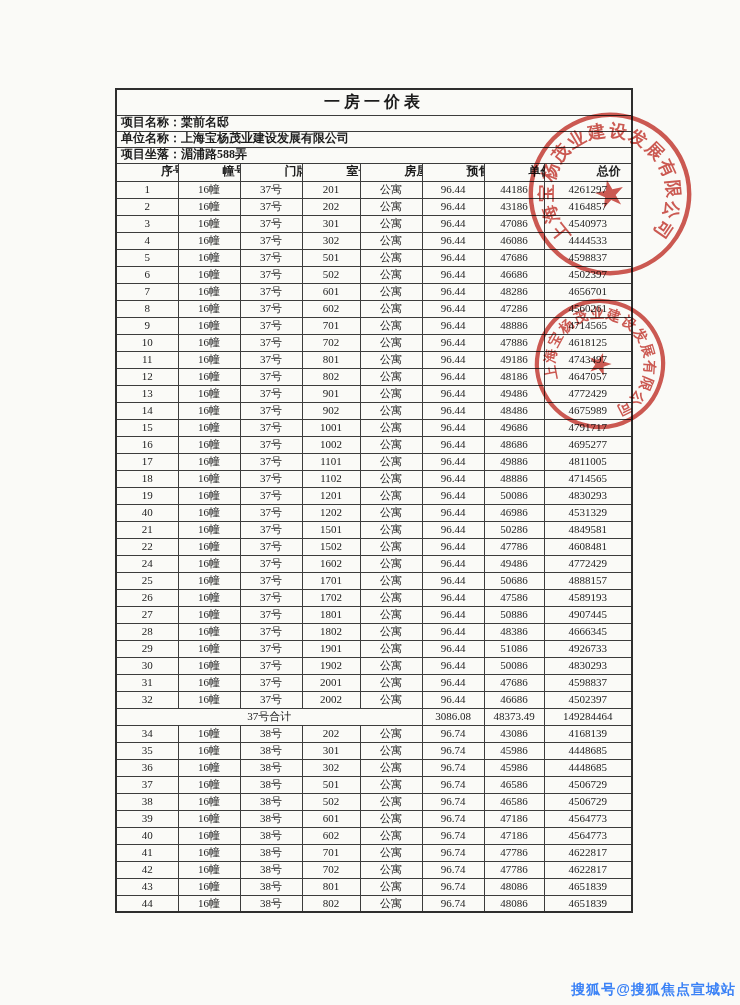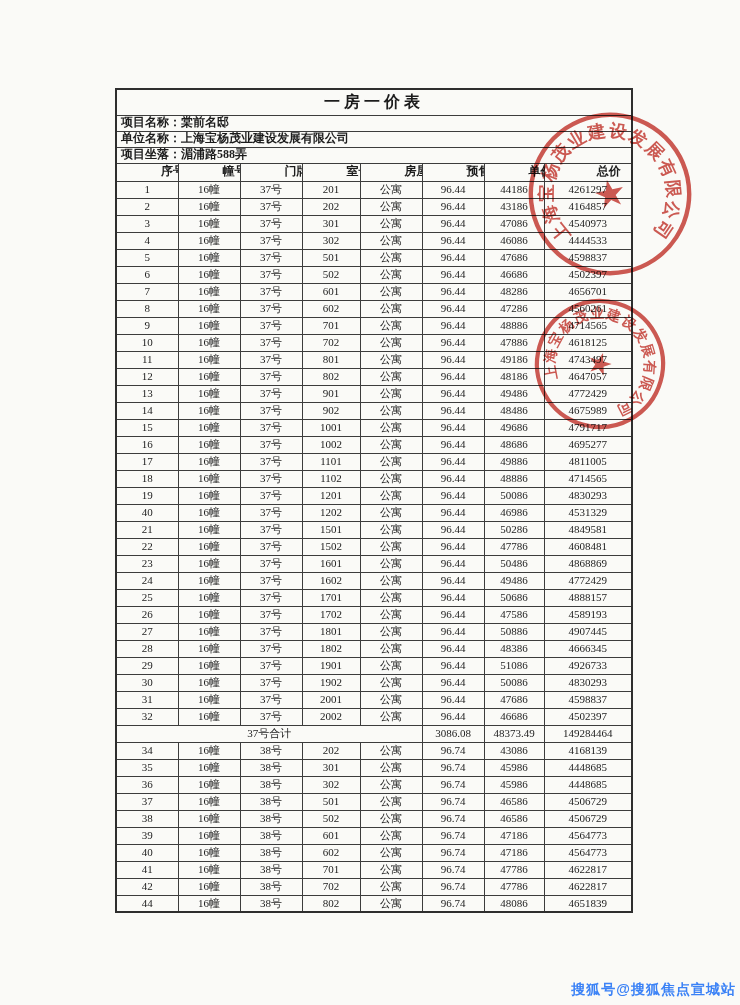--- a/index.html
+++ b/index.html
@@ -315,30 +315,20 @@
           <td data-name="cell-serial">22</td>
           <td data-name="cell-building">16幢</td>
           <td data-name="cell-door-number">37号</td>
           <td data-name="cell-room">1502</td>
           <td data-name="cell-house-type">公寓</td>
           <td data-name="cell-presale-area">96.44</td>
           <td data-name="cell-unit-price">47786</td>
           <td data-name="cell-total-price">4608481</td>
         </tr>
         <tr data-name="table-row">
-          <td data-name="cell-serial">23</td>
-          <td data-name="cell-building">16幢</td>
-          <td data-name="cell-door-number">37号</td>
-          <td data-name="cell-room">1601</td>
-          <td data-name="cell-house-type">公寓</td>
-          <td data-name="cell-presale-area">96.44</td>
-          <td data-name="cell-unit-price">50486</td>
-          <td data-name="cell-total-price">4868869</td>
-        </tr>
-        <tr data-name="table-row">
           <td data-name="cell-serial">24</td>
           <td data-name="cell-building">16幢</td>
           <td data-name="cell-door-number">37号</td>
           <td data-name="cell-room">1602</td>
           <td data-name="cell-house-type">公寓</td>
           <td data-name="cell-presale-area">96.44</td>
           <td data-name="cell-unit-price">49486</td>
           <td data-name="cell-total-price">4772429</td>
         </tr>
         <tr data-name="table-row">
@@ -509,20 +499,30 @@
         </tr>
         <tr data-name="table-row">
           <td data-name="cell-serial">42</td>
           <td data-name="cell-building">16幢</td>
           <td data-name="cell-door-number">38号</td>
           <td data-name="cell-room">702</td>
           <td data-name="cell-house-type">公寓</td>
           <td data-name="cell-presale-area">96.74</td>
           <td data-name="cell-unit-price">47786</td>
           <td data-name="cell-total-price">4622817</td>
+        </tr>
+        <tr data-name="table-row">
+          <td data-name="cell-serial">43</td>
+          <td data-name="cell-building">16幢</td>
+          <td data-name="cell-door-number">38号</td>
+          <td data-name="cell-room">801</td>
+          <td data-name="cell-house-type">公寓</td>
+          <td data-name="cell-presale-area">96.74</td>
+          <td data-name="cell-unit-price">48086</td>
+          <td data-name="cell-total-price">4651839</td>
         </tr>
         <tr data-name="table-row">
           <td data-name="cell-serial">44</td>
           <td data-name="cell-building">16幢</td>
           <td data-name="cell-door-number">38号</td>
           <td data-name="cell-room">802</td>
           <td data-name="cell-house-type">公寓</td>
           <td data-name="cell-presale-area">96.74</td>
           <td data-name="cell-unit-price">48086</td>
           <td data-name="cell-total-price">4651839</td>

